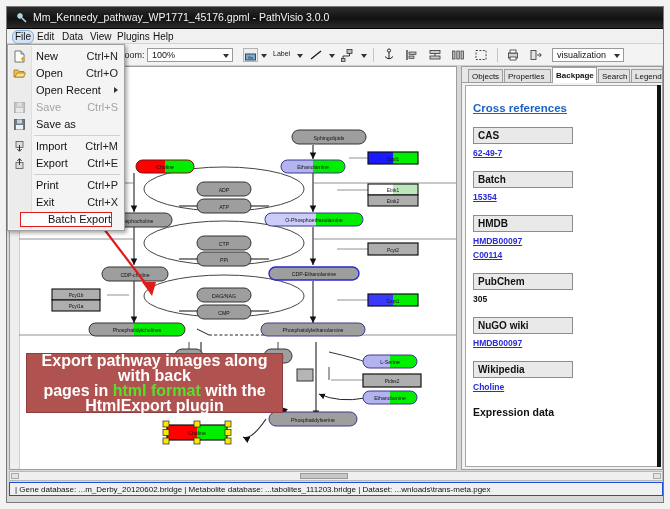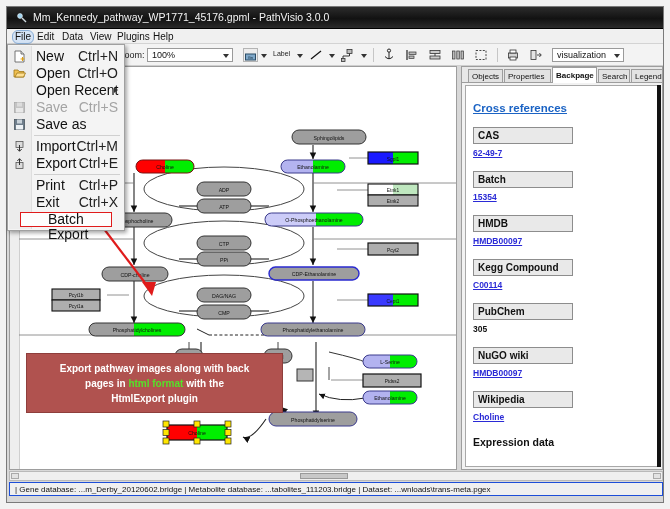--- a/index.html
+++ b/index.html
@@ -44,21 +44,21 @@
   .vleft-strip{position:absolute;left:0;top:0;width:9px;height:100%;background:#eeeeee;border-right:1px solid #cfcfcf;}
   .vtri{position:absolute;left:2px;top:20px;width:0;height:0;
     border-top:3px solid transparent;border-bottom:3px solid transparent;border-left:4px solid #333;}
 
   svg.path-svg{position:absolute;left:9px;top:0;}
 
   
   .callout{position:absolute;left:16px;top:286px;width:257px;height:60px;
     background:#b0524f;border:1px solid #8e3e3c;box-sizing:border-box;
     display:flex;align-items:center;justify-content:center;text-align:center;}
-  .callout-txt{font-size:10px;font-weight:bold;color:#ffffff;line-height:15px;padding:0 6px;}
+  .callout-txt{font-size:16px;font-weight:bold;color:#ffffff;line-height:15px;padding:0 6px;}
   .hl-green{color:#55e12a;}
 
   
   .ann-arrow{position:absolute;left:0;top:0;pointer-events:none;}
 
   
   .rpanel{position:absolute;left:461px;top:66px;width:202px;height:404px;
     background:#f2f2f2;border:1px solid #9d9d9d;box-sizing:border-box;}
   .tabstrip{position:absolute;left:0;top:0;width:100%;height:15px;background:#e8e8e8;border-bottom:1px solid #9d9d9d;}
   .tab{position:absolute;top:2px;height:13px;font-size:8px;color:#111;
@@ -79,21 +79,21 @@
   .hscroll .thumb{position:absolute;left:290px;top:1px;width:48px;height:6px;background:#c8c8c8;border:1px solid #9a9a9a;box-sizing:border-box;}
   .hscroll .lend,.hscroll .rend{position:absolute;top:1px;width:8px;height:6px;background:#e3e3e3;border:1px solid #aaa;box-sizing:border-box;}
   .statusbar{position:absolute;left:9px;top:482px;width:654px;height:14px;background:#f0f0f0;
     border:1px solid #1d4ed8;box-sizing:border-box;}
   .status-text{position:absolute;left:5px;top:2px;font-size:8px;color:#111;white-space:nowrap;}
 
   
   .dropdown{position:absolute;left:7px;top:44px;width:118px;background:#f4f4f4;
     border:1px solid #a0a0a0;box-shadow:2px 2px 4px rgba(0,0,0,.35);box-sizing:border-box;padding:3px 0 2px 0;}
   .dd-gutter{position:absolute;left:1px;top:1px;width:22px;height:calc(100% - 2px);background:#ececec;border-right:1px solid #dedede;}
-  .dd-item{position:relative;height:17px;line-height:17px;font-size:14px;color:#111;}
+  .dd-item{position:relative;height:17px;line-height:17px;font-size:11px;color:#111;}
   .dd-item .lbl{position:absolute;left:28px;}
   .dd-item .acc{position:absolute;right:6px;color:#222;}
   .dd-item.disabled .lbl,.dd-item.disabled .acc{color:#a4a4a4;}
   .dd-item .submore{position:absolute;right:6px;top:5px;width:0;height:0;
     border-top:3.5px solid transparent;border-bottom:3.5px solid transparent;border-left:4px solid #333;}
   .dd-sep{height:1px;background:#d0d0d0;margin:2px 4px 2px 26px;}
   .dd-ico{position:absolute;left:5px;top:2px;width:13px;height:13px;}
   .dd-item.highlight{outline:1.5px solid #e01b1b;outline-offset:-1px;background:#fdfdfd;margin:1px 12px;height:15px;line-height:15px;}
 </style>
 </head>
@@ -413,21 +413,20 @@
 
         <div class="xref-box">CAS</div>
         <div class="xref-val">62-49-7</div>
 
         <div class="xref-box">Batch</div>
         <div class="xref-val">15354</div>
 
         <div class="xref-box">HMDB</div>
         <div class="xref-val">HMDB00097</div>
 
-        <div class="xref-box">Kegg Compound</div>
         <div class="xref-val">C00114</div>
 
         <div class="xref-box">PubChem</div>
         <div class="xref-val plain">305</div>
 
         <div class="xref-box">NuGO wiki</div>
         <div class="xref-val">HMDB00097</div>
 
         <div class="xref-box">Wikipedia</div>
         <div class="xref-val">Choline</div>

